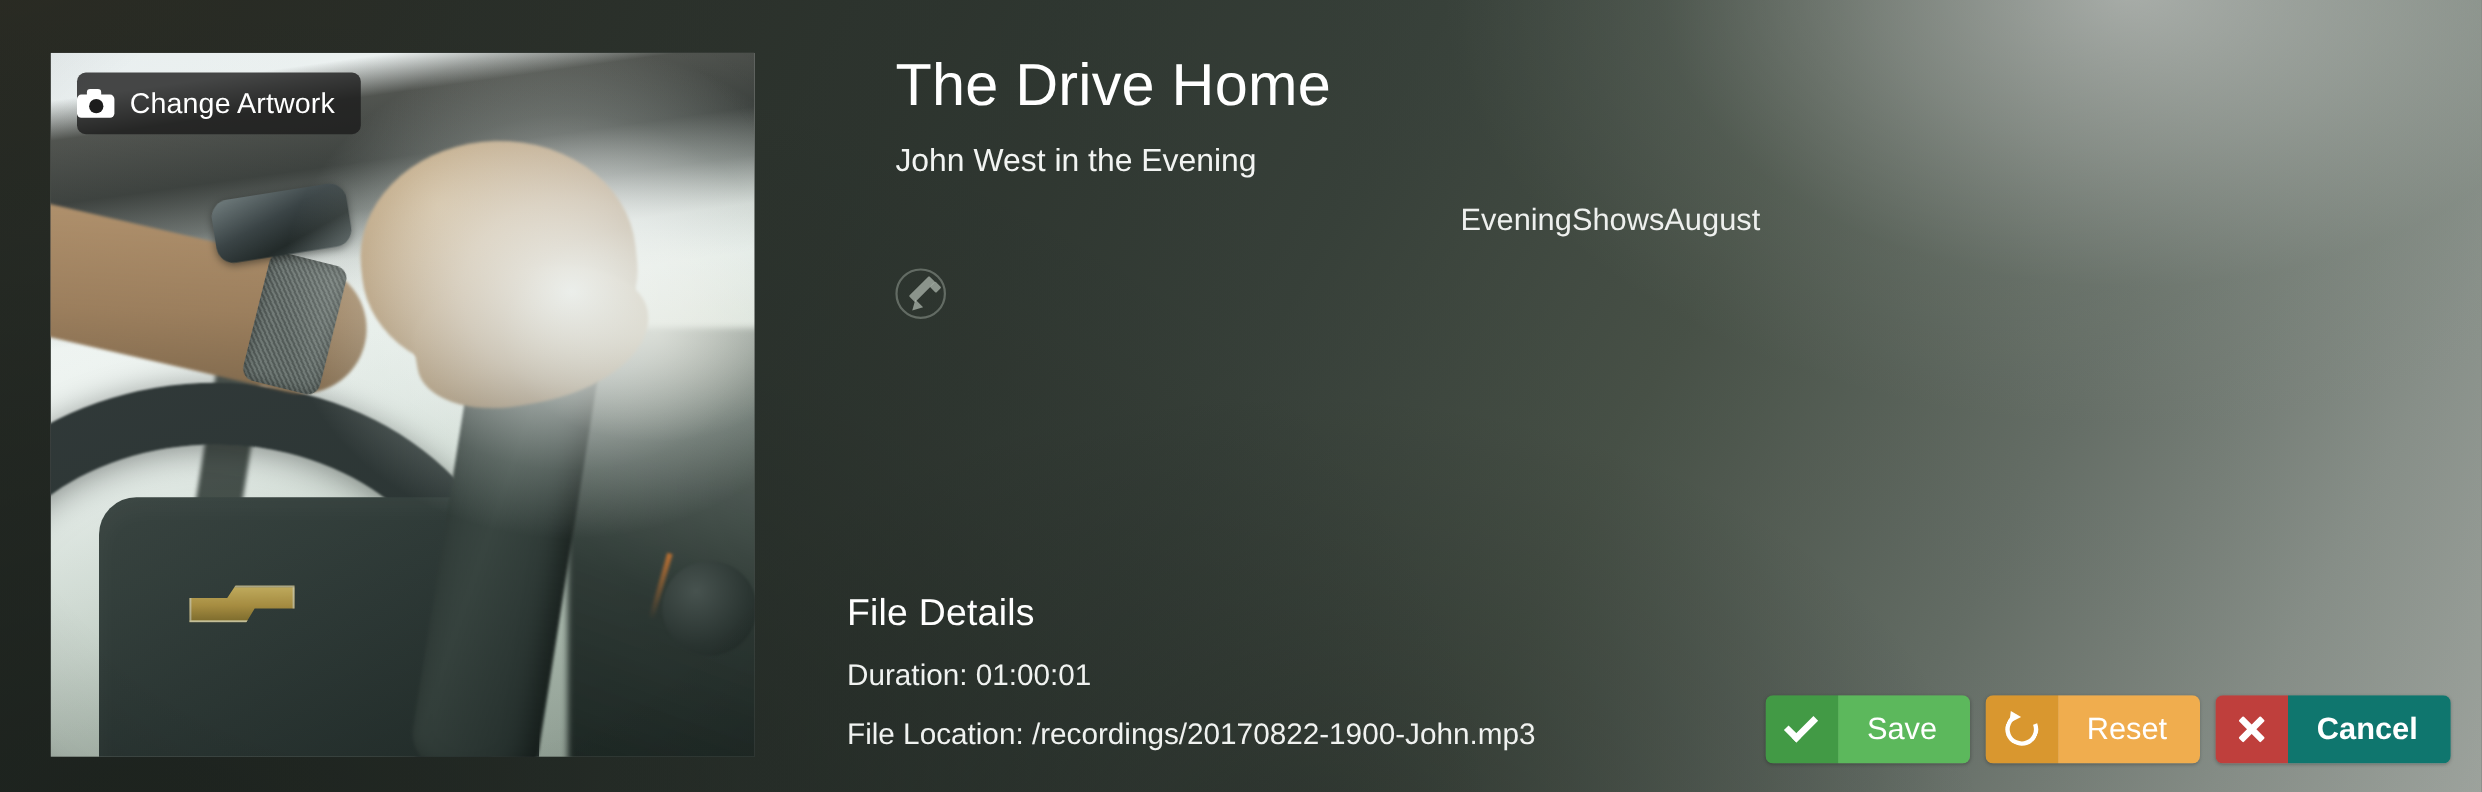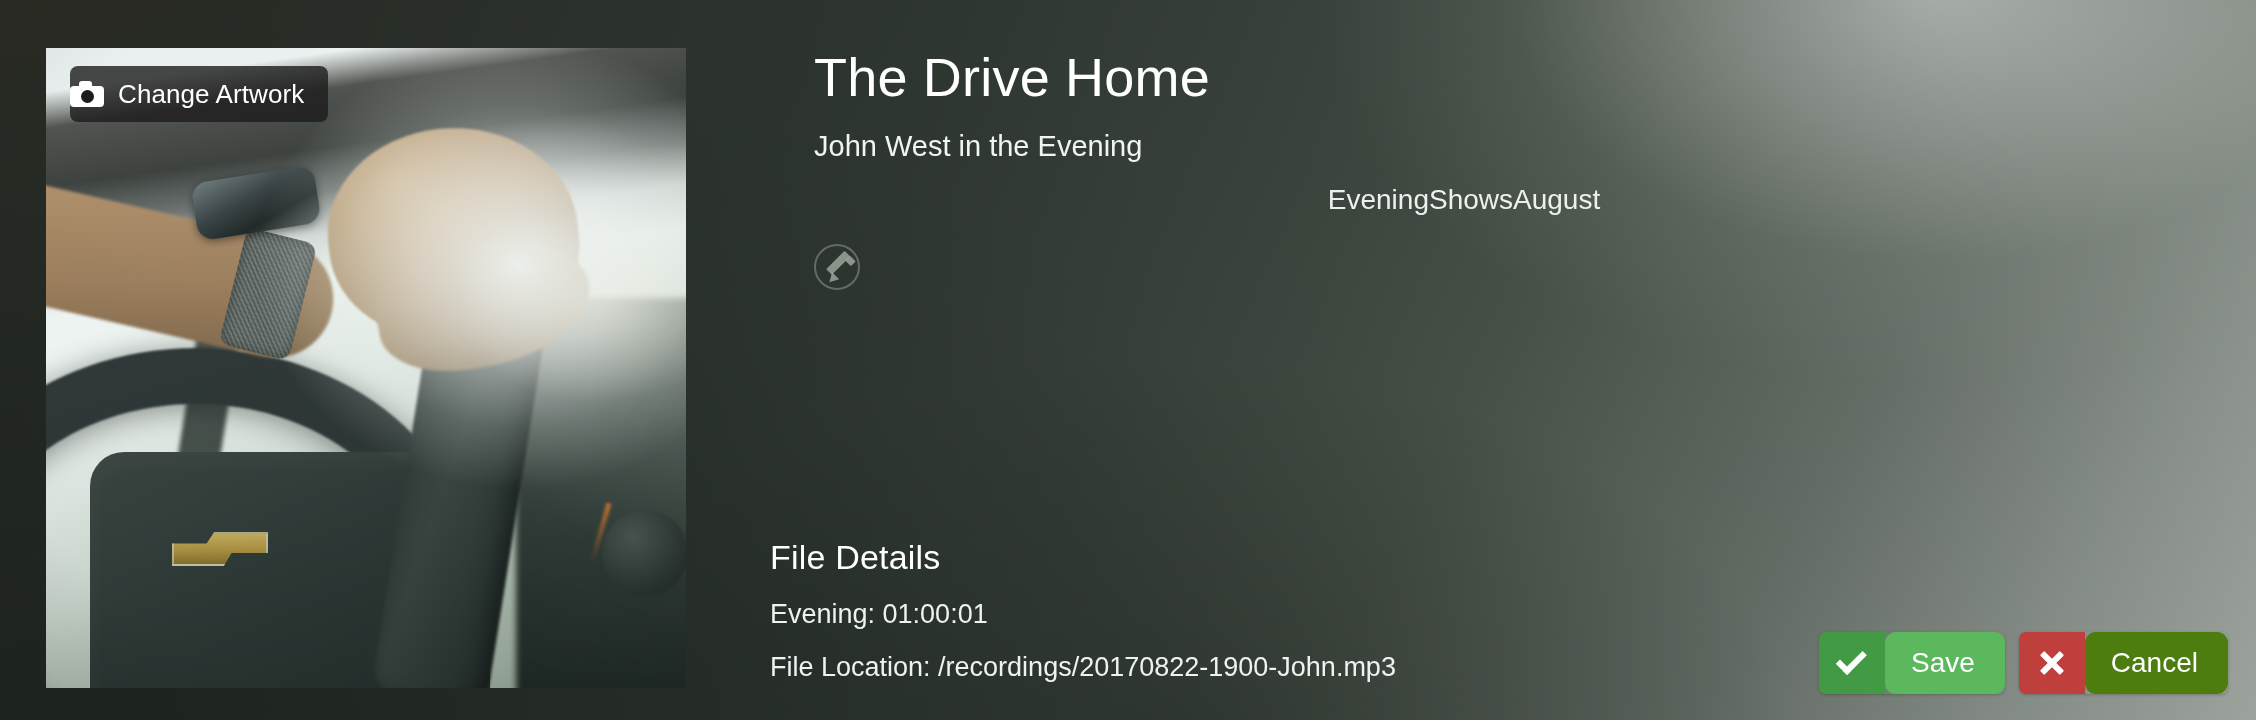--- a/index.html
+++ b/index.html
@@ -427,28 +427,27 @@
     flex: 0 0 auto;
   }
   .btn .lb {
     display: flex;
     align-items: center;
     padding: 0 30px 0 26px;
     color: #ffffff;
     font-size: 28px;
     font-weight: 400;
     white-space: nowrap;
-    border-radius: 11px;
   }
   .btn-save .ic { background: #429a45; }
   .btn-save .lb { background: #5cb85c; }
   .btn-reset .ic { background: #d9972f; }
   .btn-reset .lb { background: #f0ad4e; }
   .btn-cancel .ic { background: #bf3f3c; }
-  .btn-cancel .lb { background: #4d7c0f; }
+  .btn-cancel .lb { background: #0f766e; font-weight: bold; }
 
   
   .gl-check {
     width: 28px; height: 16px;
     border-left: 6px solid #fff;
     border-bottom: 6px solid #fff;
     transform: rotate(-45deg) translate(2px,-3px);
   }
   
   .gl-reset { width: 30px; height: 30px; position: relative; }
@@ -532,33 +531,42 @@
 
     <div id="edit-button">
       <span class="pencil-cap"></span>
       <span class="pencil-body"></span>
       <span class="pencil-tip"></span>
     </div>
   </div>
 
   <div id="file-details">
     <div id="file-details-heading">File Details</div>
-    <div class="fd-row">Evening: 01:00:01</div>
+    <div class="fd-row">Duration: 01:00:01</div>
     <div class="fd-row">File Location: /recordings/20170822-1900-John.mp3</div>
   </div>
 
   <div id="actions">
 
     <div class="btn btn-save">
       <span class="ic">
         <span class="gl-check"></span>
       </span>
       <span class="lb">Save</span>
     </div>
 
+    <div class="btn btn-reset">
+      <span class="ic">
+        <span class="gl-reset">
+          <span class="ring"></span>
+          <span class="head"></span>
+        </span>
+      </span>
+      <span class="lb">Reset</span>
+    </div>
 
     <div class="btn btn-cancel">
       <span class="ic">
         <span class="gl-x">
           <span></span>
           <span></span>
         </span>
       </span>
       <span class="lb">Cancel</span>
     </div>

